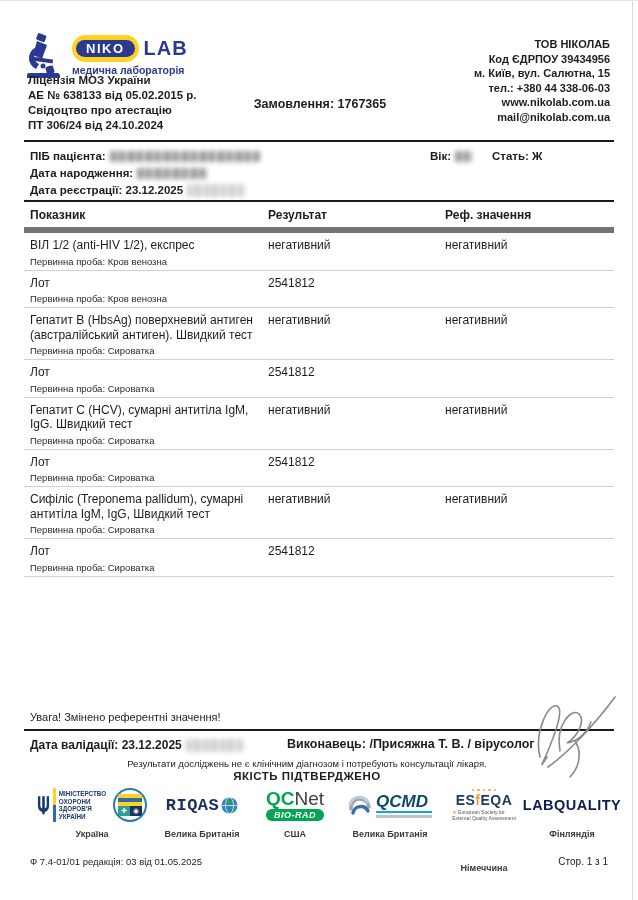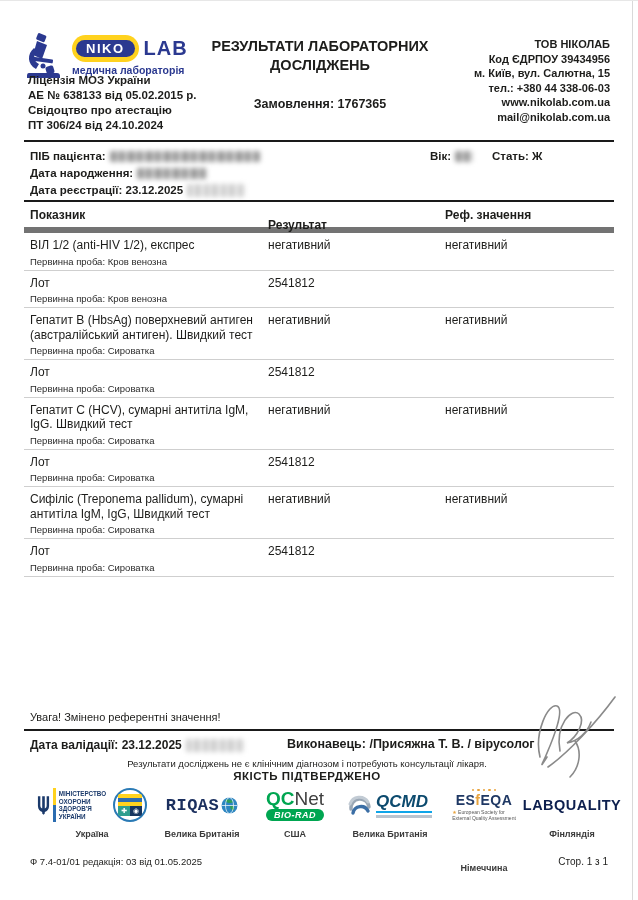--- a/index.html
+++ b/index.html
@@ -38,21 +38,21 @@
   .redact.light { width:58px; height:13px;
             background:repeating-linear-gradient(90deg,#cdcdcd 0 5px,#e9e9e9 5px 9px,#c2c2c2 9px 13px,#efefef 13px 17px); }
   .age-label { position:absolute; left:400px; top:0; }
   .sex-label { position:absolute; left:462px; top:0; }
 
   
   .rtable { position:absolute; left:24px; top:199px; width:590px; border-top:2px solid #1a1a1a; }
   .thead { position:relative; border-bottom:6px solid #737373; padding:6px 0 5px;
            font-weight:bold; font-size:12px; }
   .thead .h1 { margin-left:6px; }
-  .thead .h2 { position:absolute; left:244px; top:16px; }
+  .thead .h2 { position:absolute; left:244px; top:6px; }
   .thead .h3 { position:absolute; left:421px; top:6px; }
   .trow { position:relative; border-bottom:1px solid #cfcfcf; padding:5px 0 3px; }
   .c1 { margin-left:6px; width:226px; font-size:12px; line-height:14.5px; }
   .c2 { position:absolute; left:244px; top:5px; font-size:12px; }
   .c3 { position:absolute; left:421px; top:5px; font-size:12px; }
   .sample { margin-left:6px; margin-top:3px; font-size:9.5px; line-height:11px; color:#2b2b2b; }
 
   
   .notice { position:absolute; left:30px; top:710px; font-size:11px; }
   .foot-line { position:absolute; left:24px; top:728px; width:590px; height:2px; background:#1a1a1a; }
@@ -134,24 +134,20 @@
     <div class="tagline">медична лабораторія</div>
   </div>
 
   <div class="license">
     <div>Ліцензія МОЗ України</div>
     <div>АЕ № 638133 від 05.02.2015 р.</div>
     <div>Свідоцтво про атестацію</div>
     <div>ПТ 306/24 від 24.10.2024</div>
   </div>
 
-  <div class="title-block">
-    <div>РЕЗУЛЬТАТИ ЛАБОРАТОРНИХ</div>
-    <div>ДОСЛІДЖЕНЬ</div>
-  </div>
   <div class="order-line">Замовлення: 1767365</div>
 
   <div class="company">
     <div>ТОВ НІКОЛАБ</div>
     <div>Код ЄДРПОУ 39434956</div>
     <div>м. Київ, вул. Салютна, 15</div>
     <div>тел.: +380 44 338-06-03</div>
     <div>www.nikolab.com.ua</div>
     <div>mail@nikolab.com.ua</div>
   </div>

